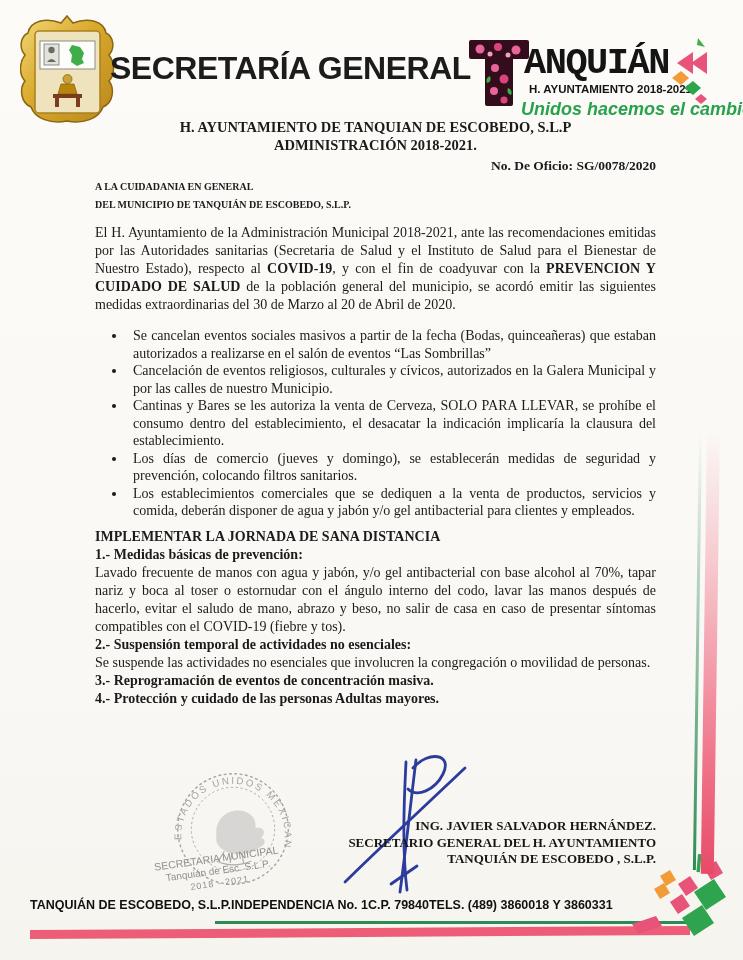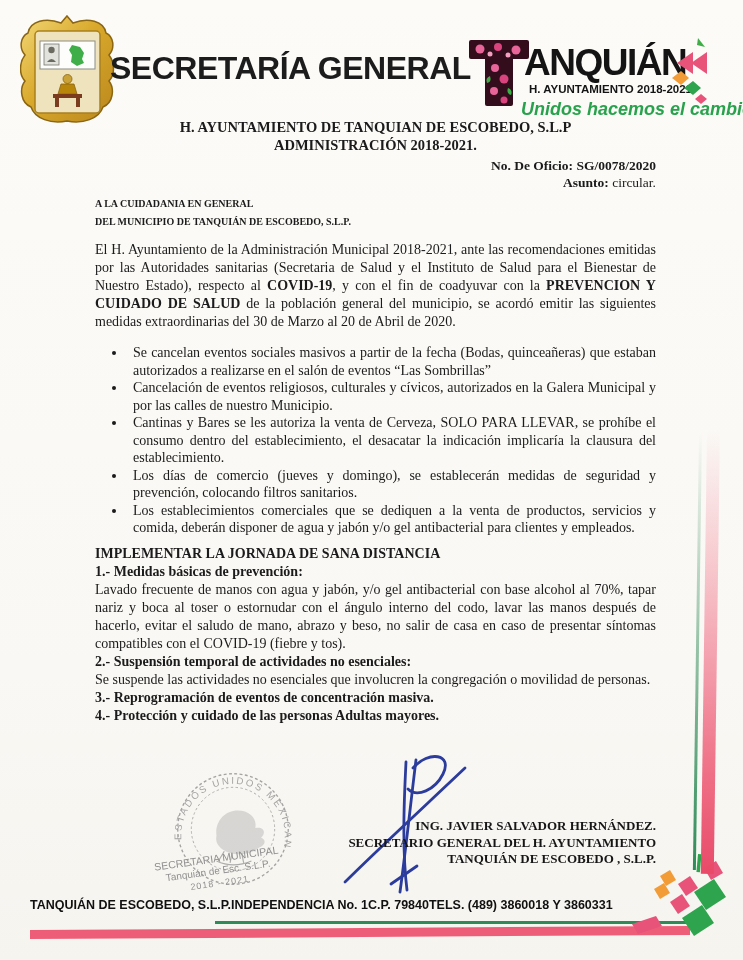--- a/index.html
+++ b/index.html
@@ -12,21 +12,21 @@
   
   .coat { position:absolute; left:20px; top:14px; }
   .sec-title {
     position:absolute; left:110px; top:50px; width:352px; text-align:center;
     font-family:"Liberation Sans", sans-serif; font-weight:bold;
     font-size:32px; letter-spacing:-0.5px; color:#1c1c1c; white-space:nowrap;
   }
   .logo-t { position:absolute; left:468px; top:34px; }
   .logo-name {
     position:absolute; left:524px; top:42px;
-    font-family:Liberation Sans, sans-serif; font-weight:bold;
+    font-family:Liberation Mono, monospace; font-weight:bold;
     font-size:37px; letter-spacing:-1.5px; color:#141414; white-space:nowrap;
   }
   .logo-sub {
     position:absolute; left:529px; top:83px;
     font-family:"Liberation Sans", sans-serif; font-weight:bold;
     font-size:11.5px; color:#141414; white-space:nowrap;
   }
   .logo-arrow { position:absolute; left:664px; top:36px; }
   .slogan {
     position:absolute; left:489px; top:99px;
@@ -145,24 +145,20 @@
   </svg>
 
   <div class="slogan">Unidos hacemos el cambio!!!</div>
 
   <div class="content">
     <div class="org-line">H. AYUNTAMIENTO DE TANQUIAN DE ESCOBEDO, S.L.P</div>
     <div class="org-line">ADMINISTRACIÓN 2018-2021.</div>
     <div class="oficio-line">
       <span>No. De Oficio:</span>
       <span>SG/0078/2020</span>
-    </div>
-    <div class="asunto-line">
-      <span class="lbl">Asunto:</span>
-      <span>circular.</span>
     </div>
     <div class="addressee">
       <div>A LA CUIDADANIA EN GENERAL</div>
       <div>DEL MUNICIPIO DE TANQUIÁN DE ESCOBEDO, S.L.P.</div>
     </div>
     <p class="intro"><span>El H. Ayuntamiento de la Administración Municipal 2018-2021, ante las recomendaciones emitidas por las Autoridades sanitarias (Secretaria de Salud y el Instituto de Salud para el Bienestar de Nuestro Estado), respecto al </span><span class="b">COVID-19</span><span>, y con el fin de coadyuvar con la </span><span class="b">PREVENCION Y CUIDADO DE SALUD</span><span> de la población general del municipio, se acordó emitir las siguientes medidas extraordinarias del 30 de Marzo al 20 de Abril de 2020.</span></p>
     <ul class="bullets">
       <li>Se cancelan eventos sociales masivos a partir de la fecha (Bodas, quinceañeras) que estaban autorizados a realizarse en el salón de eventos “Las Sombrillas”</li>
       <li>Cancelación de eventos religiosos, culturales y cívicos, autorizados en la Galera Municipal y por las calles de nuestro Municipio.</li>
       <li>Cantinas y Bares se les autoriza la venta de Cerveza, SOLO PARA LLEVAR, se prohíbe el consumo dentro del establecimiento, el desacatar la indicación implicaría la clausura del establecimiento.</li>

